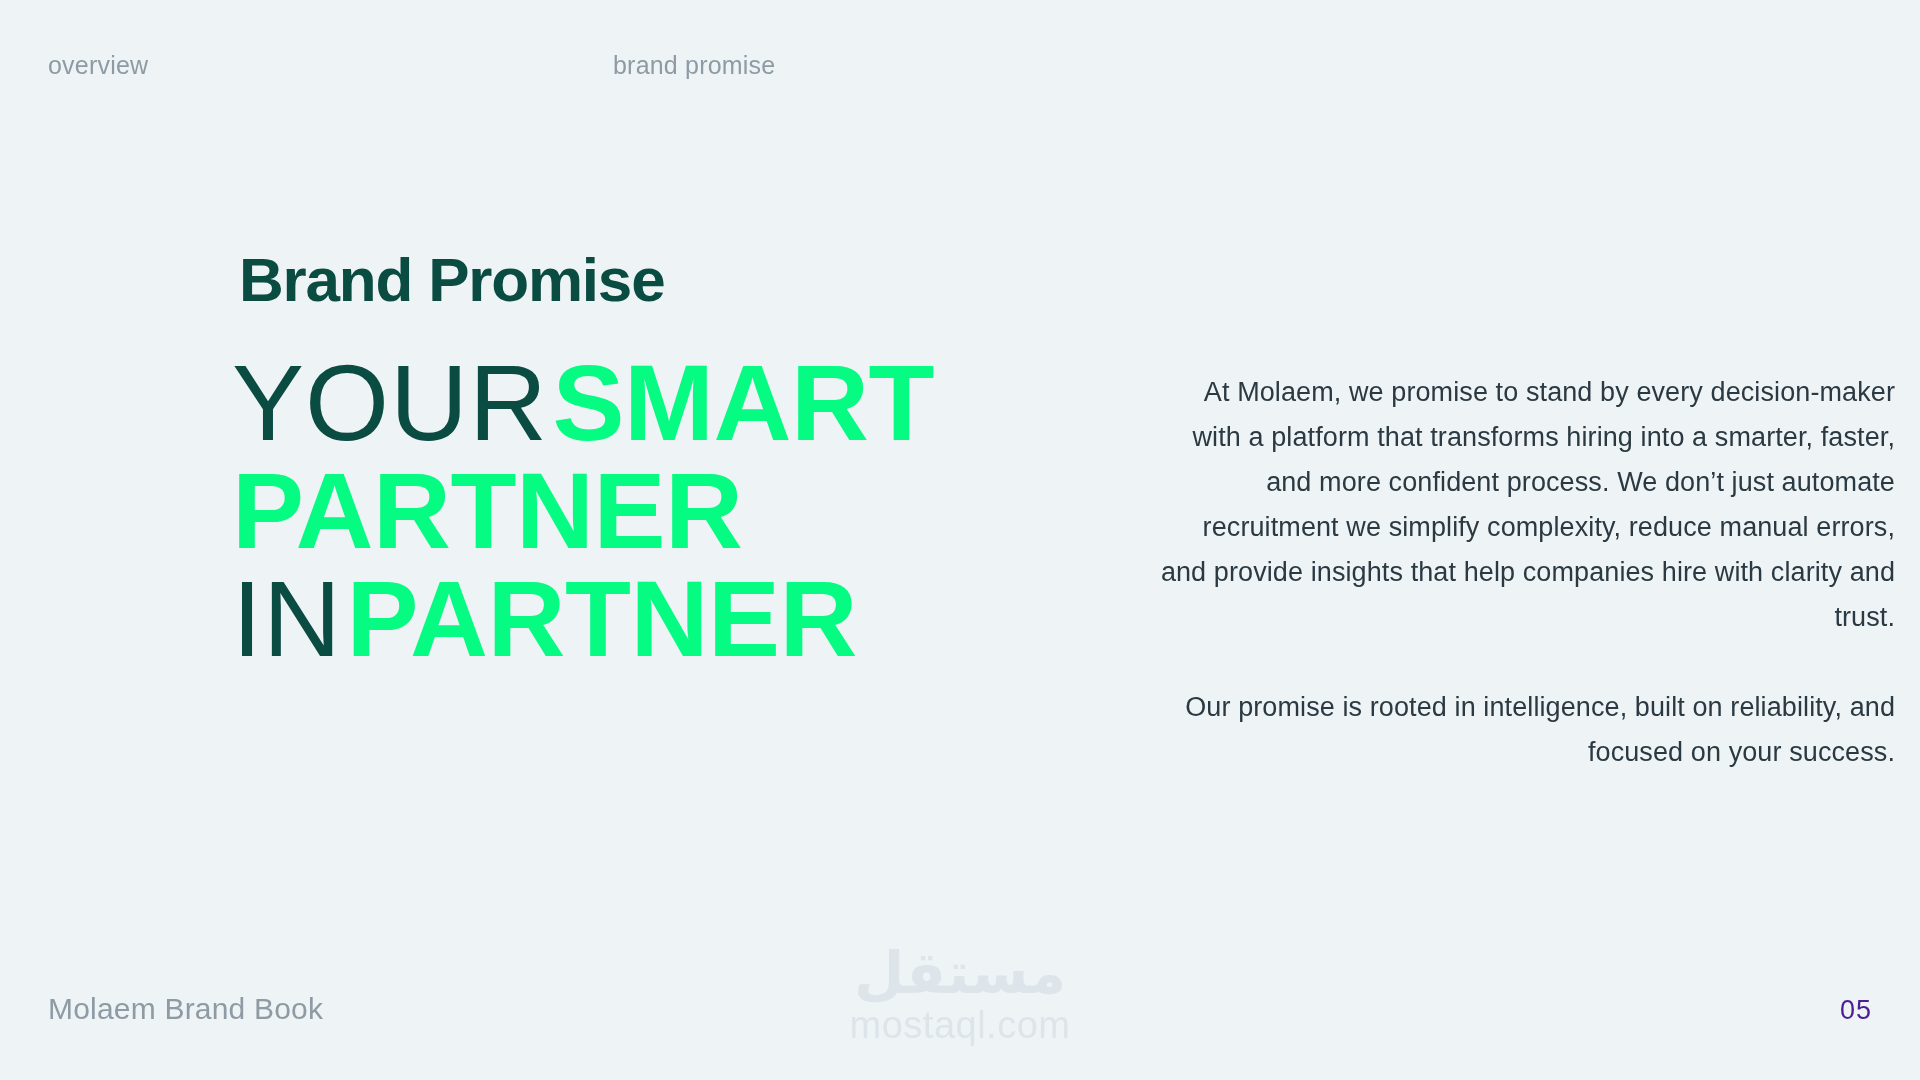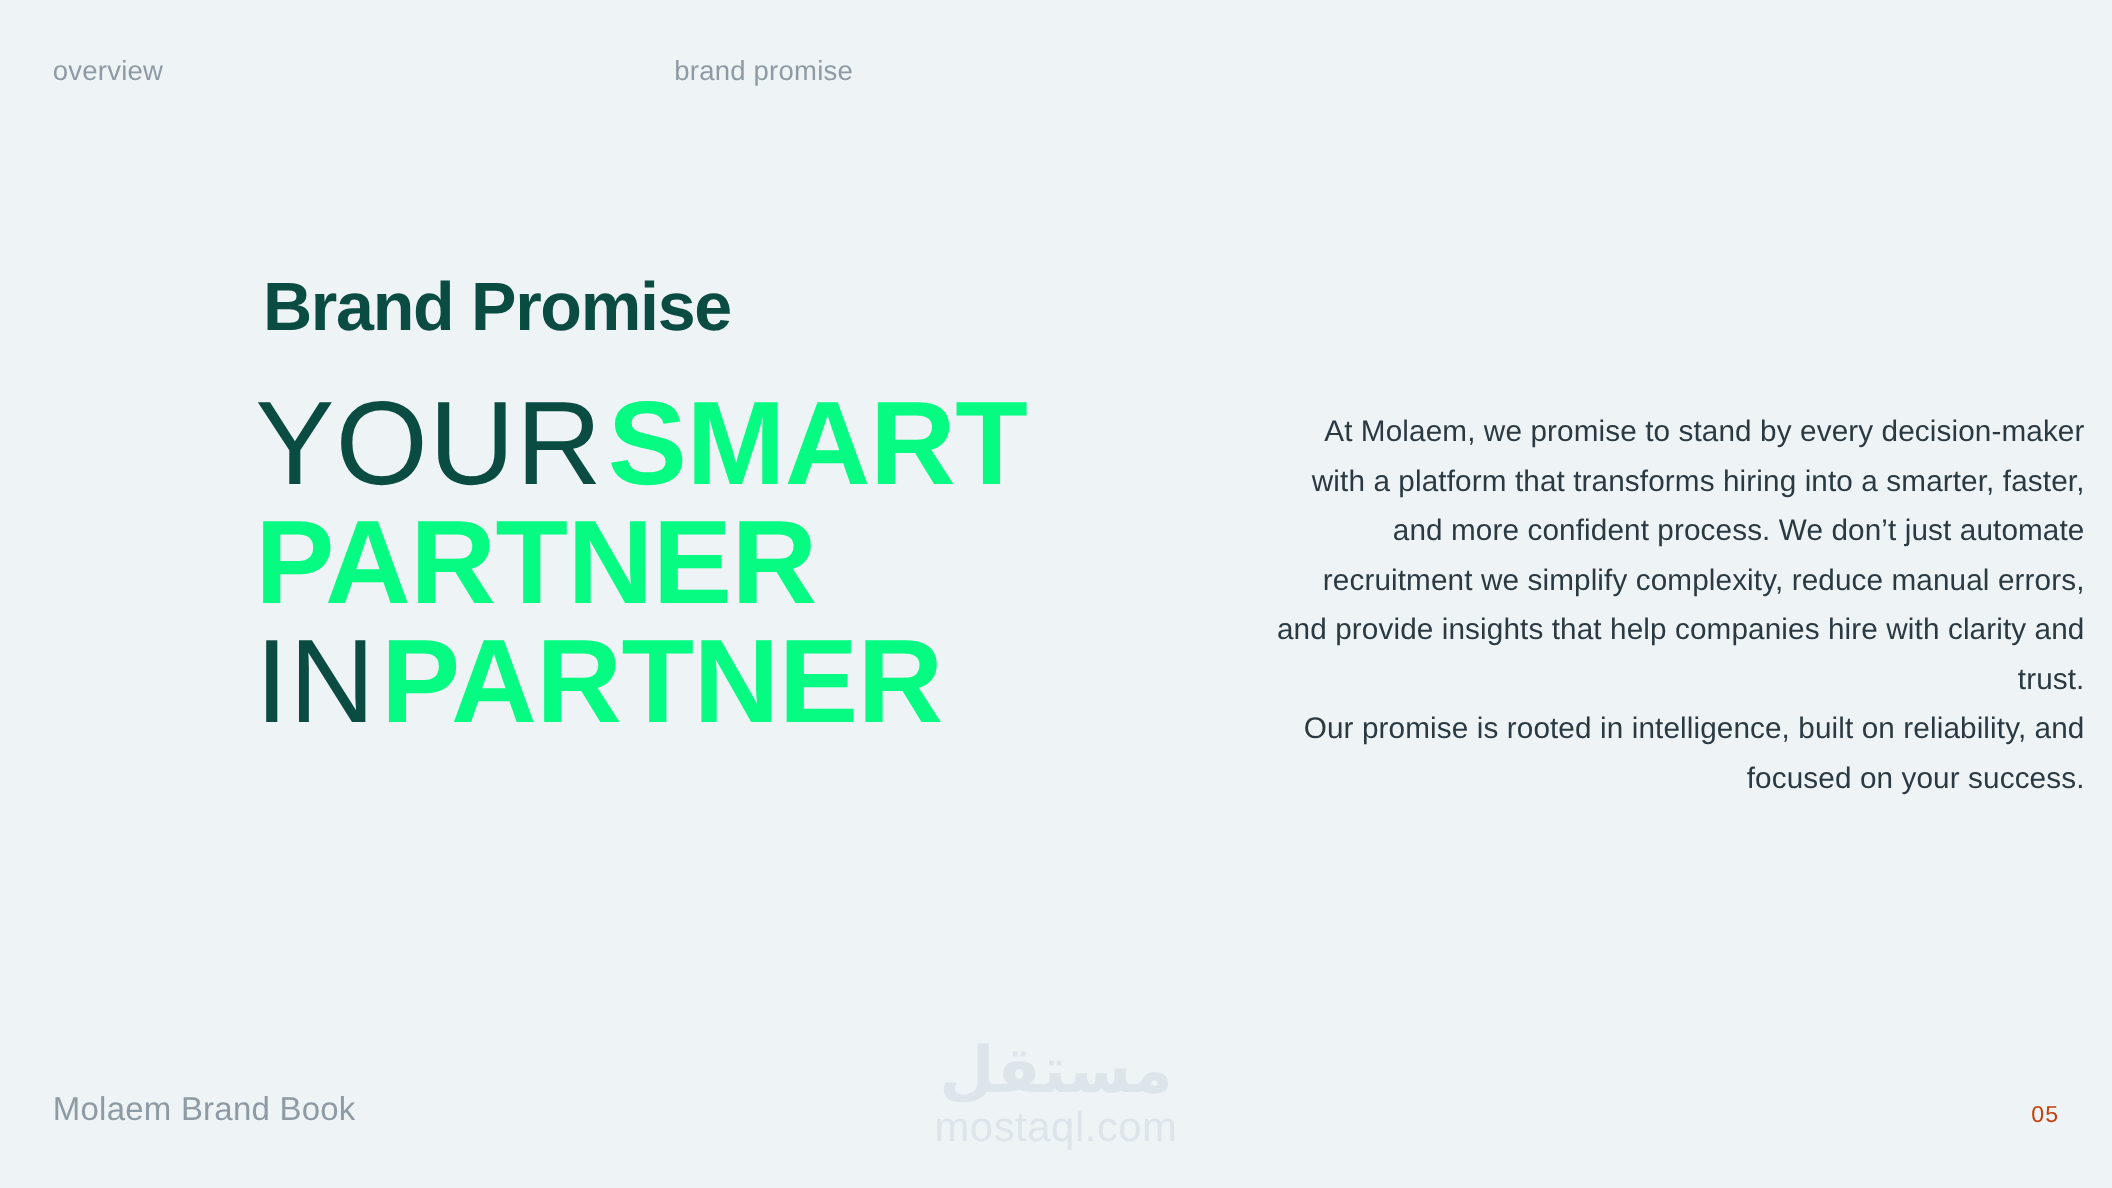--- a/index.html
+++ b/index.html
@@ -103,40 +103,41 @@
     font-weight: 400;
     line-height: 45px;
     color: #2b3a42;
     letter-spacing: 0.1px;
   }
   .copy p {
     margin: 0;
     text-align: right;
   }
   .copy p + p {
+    margin-top: 45px;
   }
 
   
   .footer-left {
     position: absolute;
     left: 48px;
     bottom: 54px;
     font-size: 30px;
     font-weight: 400;
     color: #8e9ba4;
     letter-spacing: 0.2px;
     white-space: nowrap;
   }
   .footer-page {
     position: absolute;
     right: 48px;
     bottom: 54px;
-    font-size: 21px;
-    font-weight: 400;
-    color: #c2410c;
+    font-size: 27px;
+    font-weight: 400;
+    color: #4c1d95;
     letter-spacing: 1px;
   }
 
   
   .watermark {
     position: absolute;
     left: 50%;
     bottom: 36px;
     transform: translateX(-50%);
     text-align: center;

